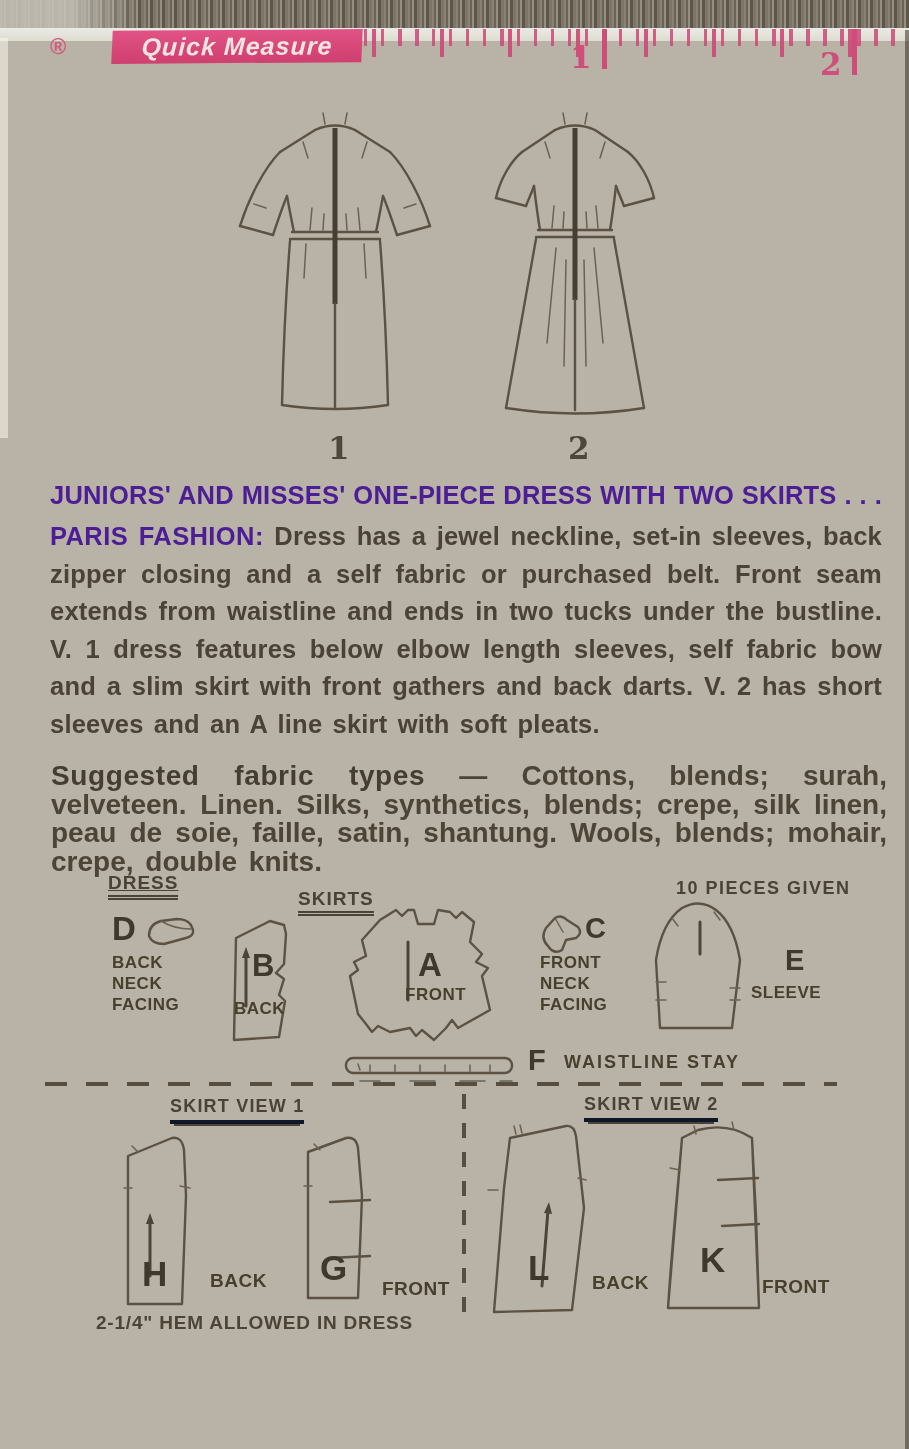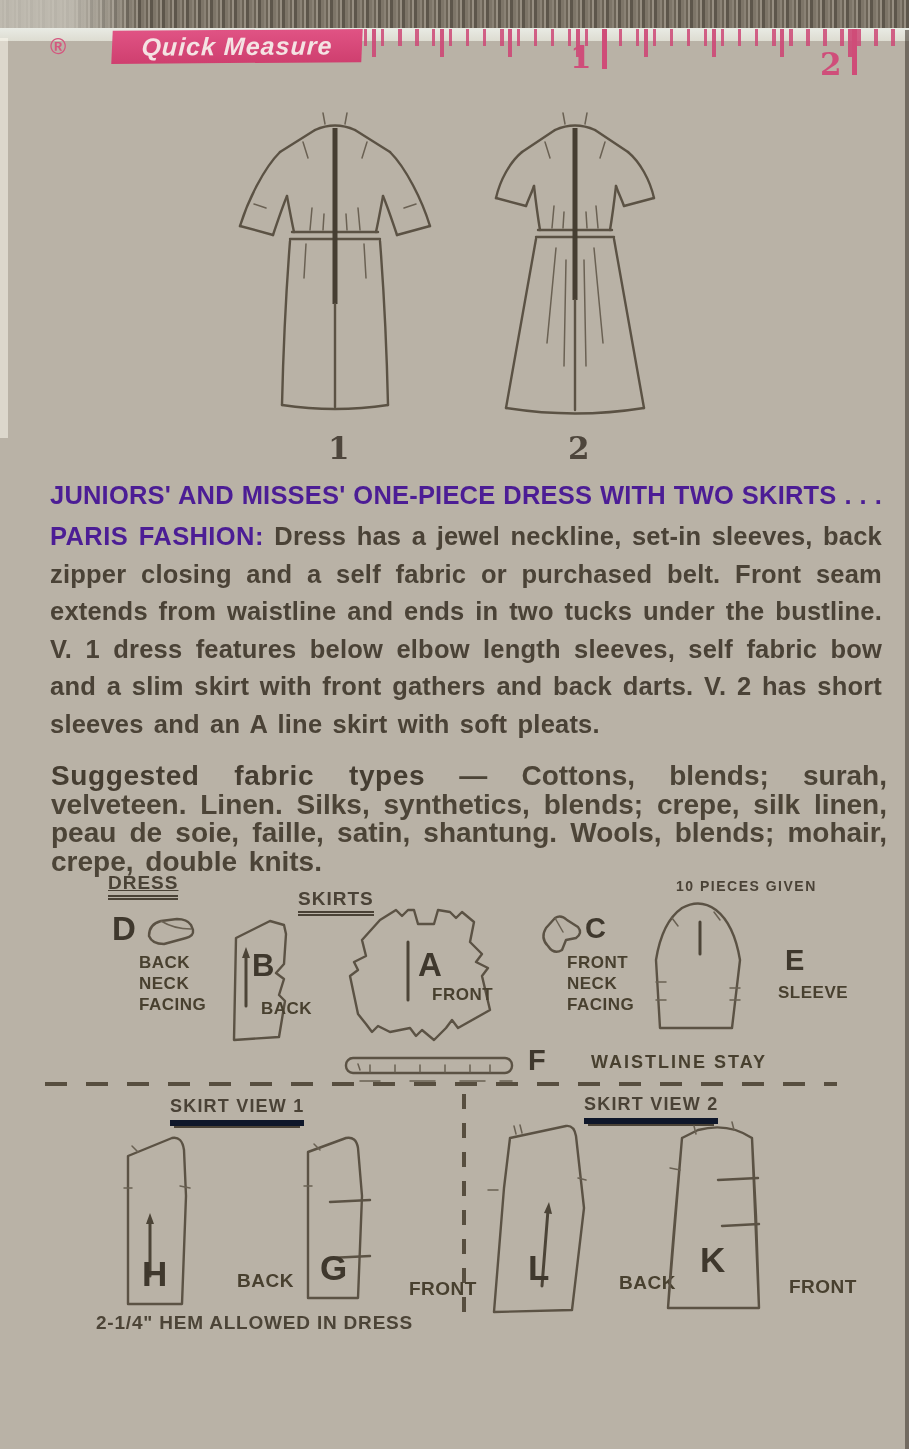--- a/index.html
+++ b/index.html
@@ -80,36 +80,36 @@
   }
   .fab-lead{letter-spacing:.6px;color:#453d31;}
 
   
   .sec-header{
     position:absolute;font-size:19px;font-weight:bold;color:#4a4236;
     letter-spacing:1px;border-bottom:5px double #4a4236;padding-bottom:1px;
   }
   .hdr-dress{left:108px;top:872px;text-decoration:underline;}
   .hdr-bodice{left:298px;top:888px;}
-  .pieces-given{position:absolute;left:676px;top:878px;font-size:14px;font-weight:bold;
+  .pieces-given{position:absolute;left:676px;top:878px;font-size:18px;font-weight:bold;
     letter-spacing:1.5px;color:#4a4236;}
   .piece-letter{position:absolute;font-weight:bold;color:#3f382d;}
   .piece-label{position:absolute;font-size:17px;font-weight:bold;color:#48402f;
-    letter-spacing:.5px;line-height:21px;margin-left:27px;}
+    letter-spacing:.5px;line-height:21px;}
   .prelabel{white-space:pre-line;}
   .psvg{position:absolute;}
 
   .dash-h{position:absolute;left:45px;top:1082px;width:792px;height:4px;
     background:repeating-linear-gradient(90deg,#574e3f 0 22px,transparent 22px 41px);}
   .dash-v{position:absolute;left:462px;top:1094px;width:4px;height:224px;
     background:repeating-linear-gradient(180deg,#574e3f 0 15px,transparent 15px 29px);}
 
   .skirt-hdr{
     position:absolute;font-size:18px;font-weight:bold;color:#4a4236;letter-spacing:1.2px;
-    border-bottom:6px solid #0f172a;padding-bottom:3px;box-shadow:0 6px 0 -4px #4a4236;
+    border-bottom:4px solid #0f172a;padding-bottom:3px;box-shadow:0 6px 0 -4px #4a4236;
   }
   .sk1{left:170px;top:1096px;} .sk2{left:584px;top:1094px;}
   .hem-note{position:absolute;left:96px;top:1312px;font-size:19px;font-weight:bold;
     color:#4c4437;letter-spacing:.8px;}
 
   svg{overflow:visible;}
   .ink{stroke:#5b5244;fill:none;stroke-width:2.4;stroke-linecap:round;stroke-linejoin:round;}
   .ink-thin{stroke:#6a6153;fill:none;stroke-width:1.5;stroke-linecap:round;}
   .ink-zip{stroke:#463e32;fill:none;stroke-width:5;stroke-linecap:butt;}
   .ink-grain{stroke:#4c4437;fill:none;stroke-width:3;stroke-linecap:round;}

